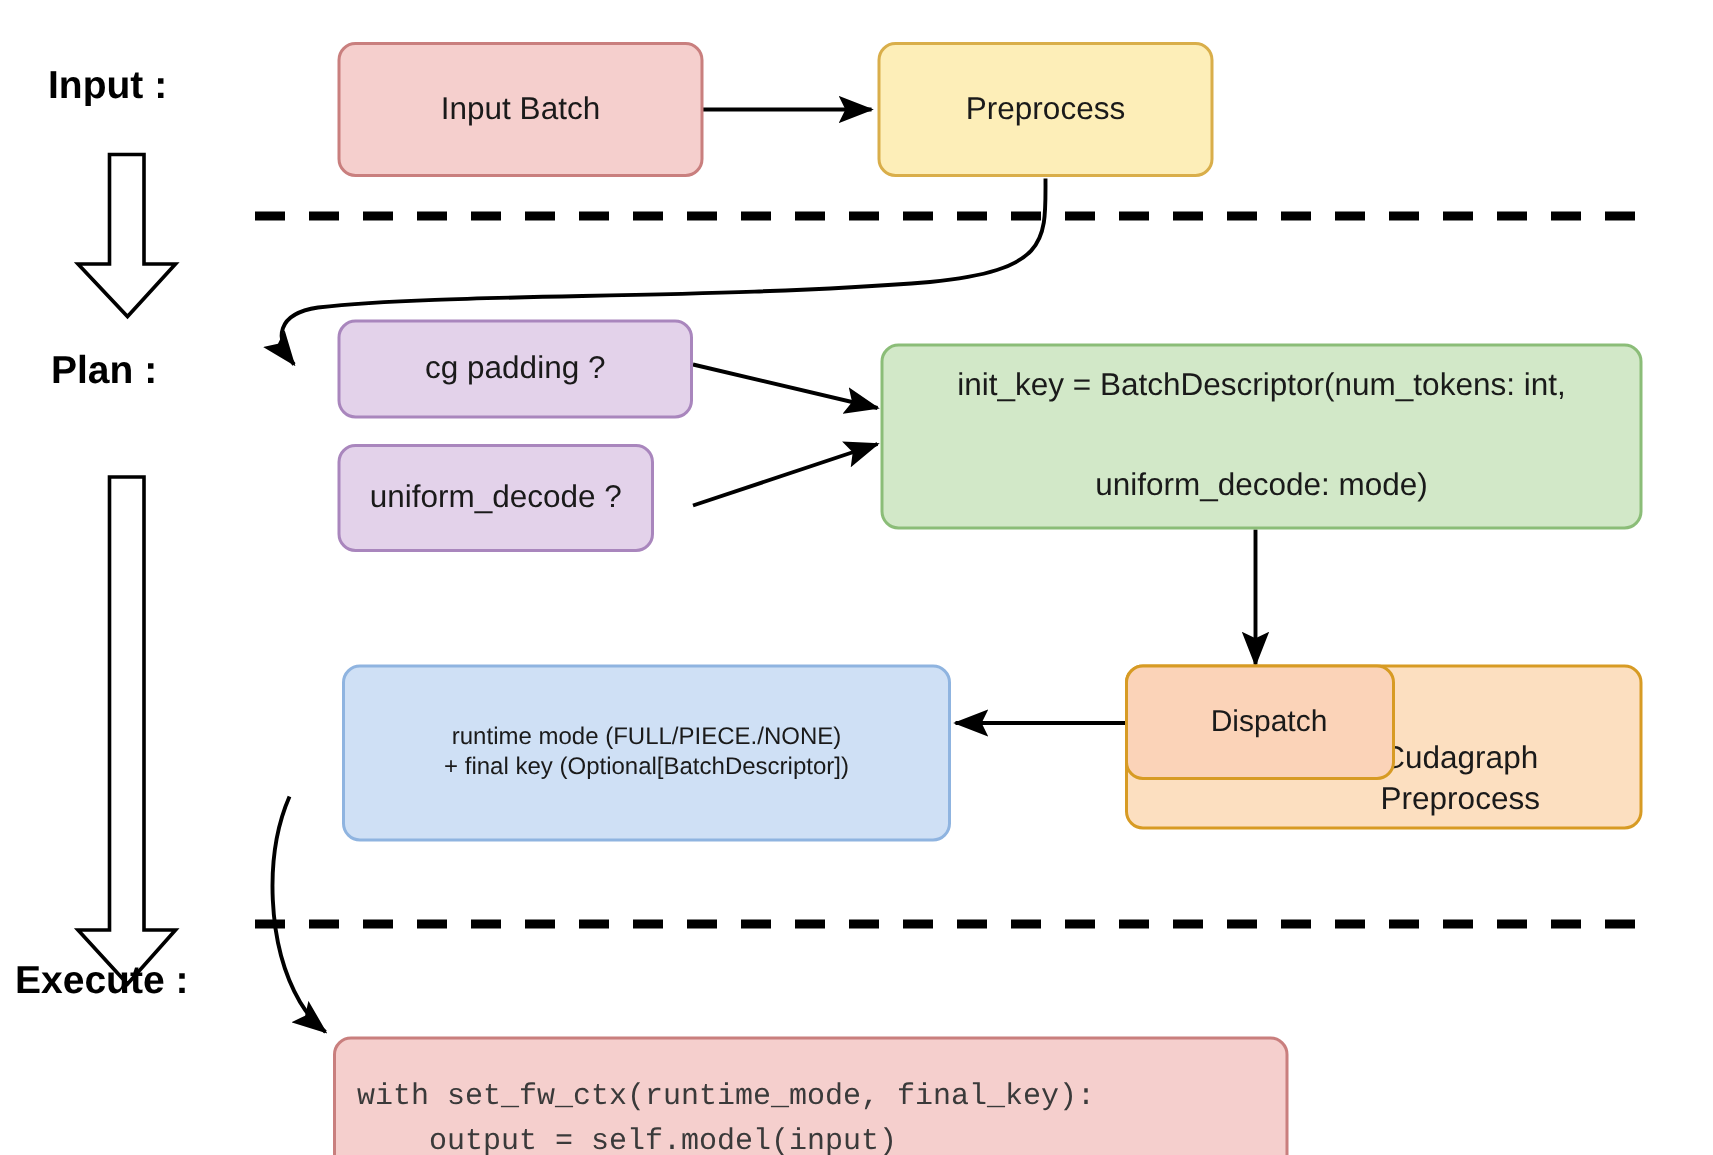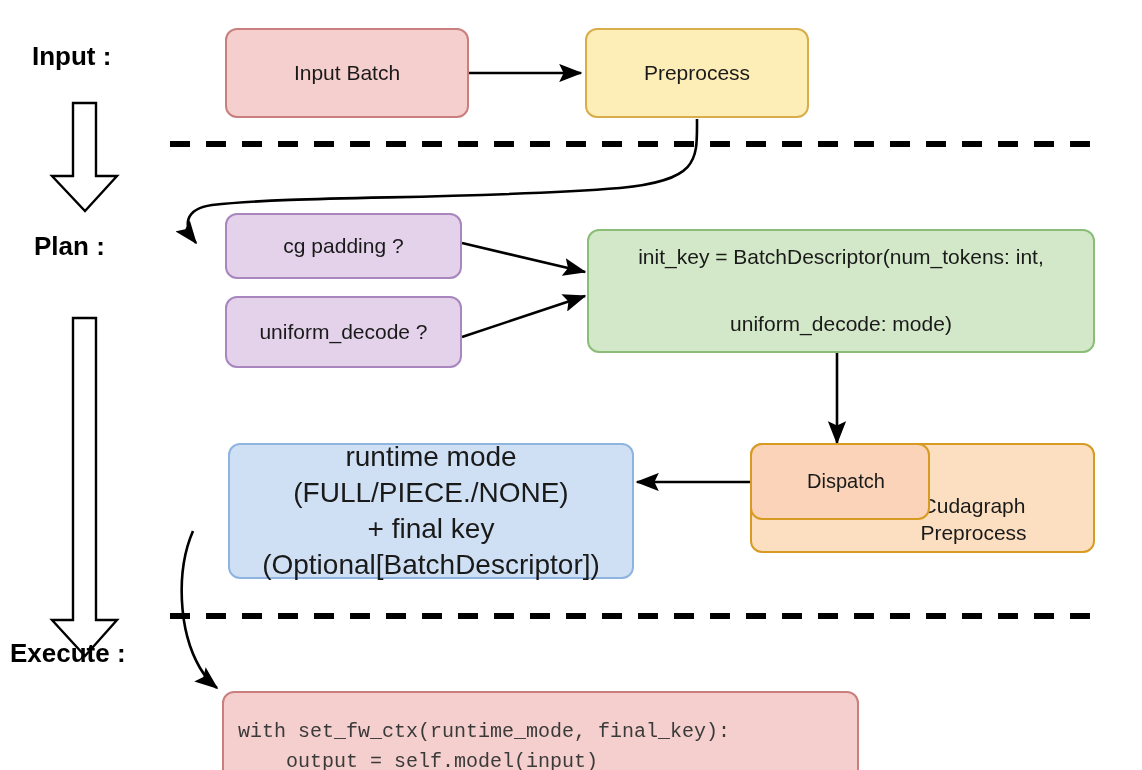--- a/index.html
+++ b/index.html
@@ -138,39 +138,39 @@
   </div>
 
   <div class="node node-yellow" style="left:585px; top:28px; width:224px; height:90px;">
     <span>Preprocess</span>
   </div>
 
   <div class="node node-purple" style="left:225px; top:213px; width:237px; height:66px;">
     <span>cg padding ?</span>
   </div>
 
-  <div class="node node-purple" style="left:225px; top:296px; width:237px; height:72px;justify-content:center;">
+  <div class="node node-purple" style="left:225px; top:296px; width:211px; height:72px;justify-content:center;">
     <span>uniform_decode ?</span>
   </div>
 
   <div class="node node-green two-line" style="left:587px; top:229px; width:508px; height:124px;gap:40px;">
     <span>init_key = BatchDescriptor(num_tokens: int,</span>
     <span>uniform_decode: mode)</span>
   </div>
 
   <div class="node node-orange-outer two-line" style="left:750px; top:443px; width:345px; height:110px; justify-content:flex-end; align-items:center; padding-left:112px;">
     <span>Cudagraph</span>
     <span>Preprocess</span>
   </div>
 
   <div class="node node-orange-inner" style="left:750px; top:443px; width:180px; height:77px; font-size:20px;padding-left:22px;">
     <span>Dispatch</span>
   </div>
 
-  <div class="node node-blue two-line" style="left:228px; top:443px; width:406px; height:136px; font-size:28px;align-items:center;">
+  <div class="node node-blue two-line" style="left:228px; top:443px; width:406px; height:118px; font-size:16px;align-items:center;">
     <span>runtime mode (FULL/PIECE./NONE)</span>
     <span>+ final key (Optional[BatchDescriptor])</span>
   </div>
 
   <div class="node node-pink code-node" style="left:222px; top:643px; width:637px; height:105px;margin-top:48px;">
     <pre style="position:absolute; left:14px; top:24px;">with set_fw_ctx(runtime_mode, final_key):</pre>
     <pre style="position:absolute; left:14px; top:54px;">    output = self.model(input)</pre>
   </div>
 
 </div>

